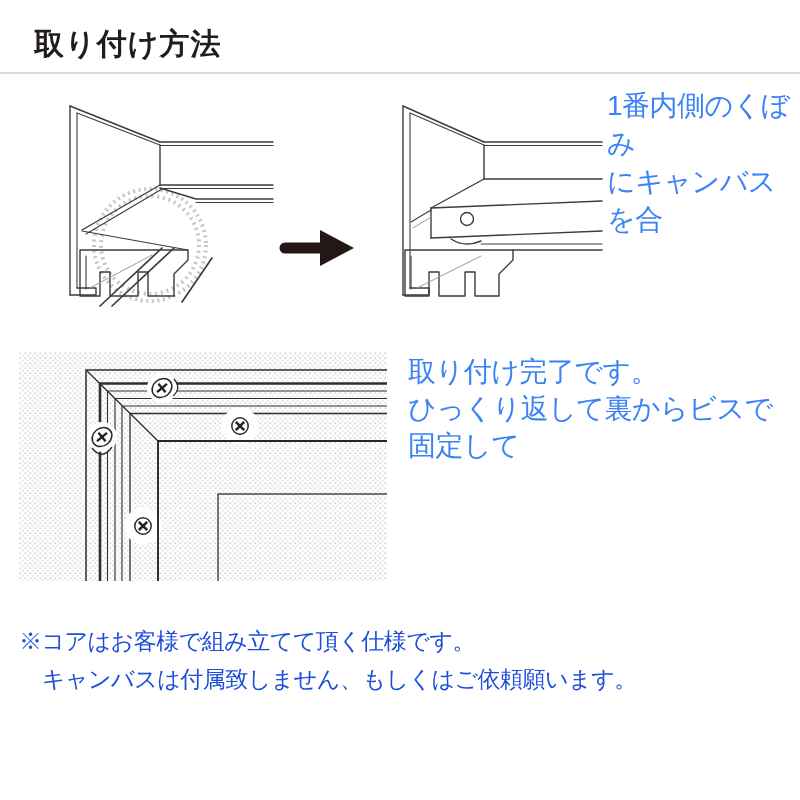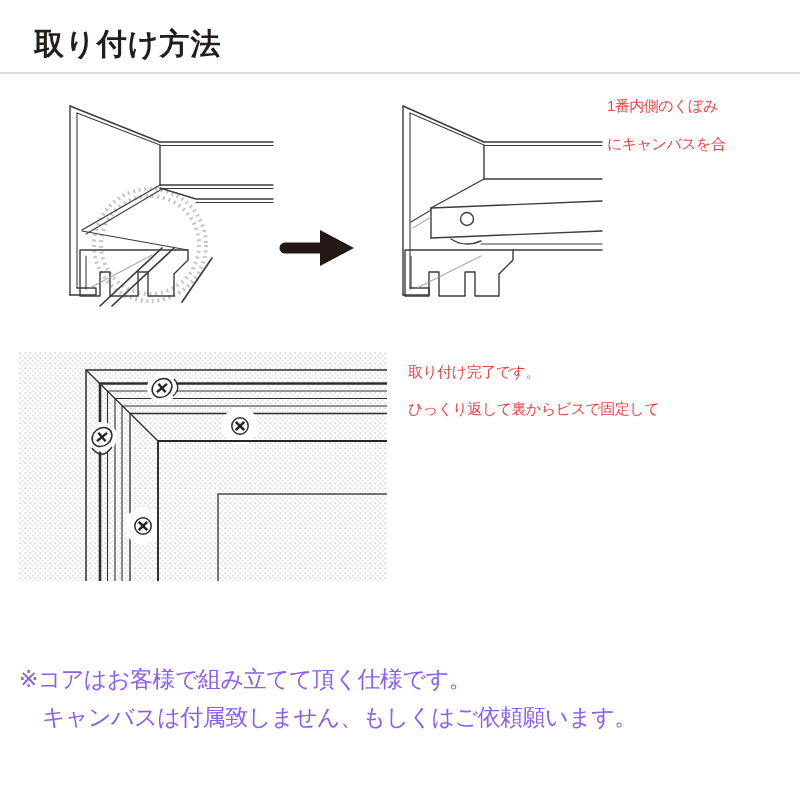--- a/index.html
+++ b/index.html
@@ -1,24 +1,24 @@
 <!DOCTYPE html>
 <html><head>
 <meta charset="utf-8">
 <style>
   html,body{margin:0;padding:0;background:#ffffff;}
   body{width:800px;height:800px;position:relative;overflow:hidden;
        font-family:"Liberation Sans","DejaVu Sans",sans-serif;color:#221d1a;}
   .abs{position:absolute;}
   .title{left:14px;top:24px;font-size:30px;font-weight:700;letter-spacing:1px;color:#221d1a;margin-left:20px;}
   .title-rule{left:0;top:72px;width:800px;height:2px;background:#dcdcdc;}
-  .caption{font-size:15px;line-height:38px;letter-spacing:-0.5px;color:#ef4444;}
+  .caption{font-size:28px;line-height:38px;letter-spacing:-0.5px;color:#3b82f6;}
   .cap1{left:607px;top:87px;width:190px;}
   .cap2{left:408px;top:353px;width:392px;line-height:37px;}
-  .notes{left:19px;top:660px;font-size:23px;line-height:38px;letter-spacing:-0.5px;color:#8b5cf6;}
+  .notes{left:19px;top:624px;font-size:23px;line-height:38px;letter-spacing:-0.5px;color:#1d4ed8;font-family:Liberation Mono, monospace;}
   .note-indent{padding-left:23px;}
   svg{display:block;}
   .ln{stroke:#3c3c3c;fill:none;stroke-linecap:round;stroke-linejoin:round;}
 </style>
 </head>
 <body>
 
 <div class="abs title">取り付け方法</div>
 <div class="abs title-rule"></div>
 

